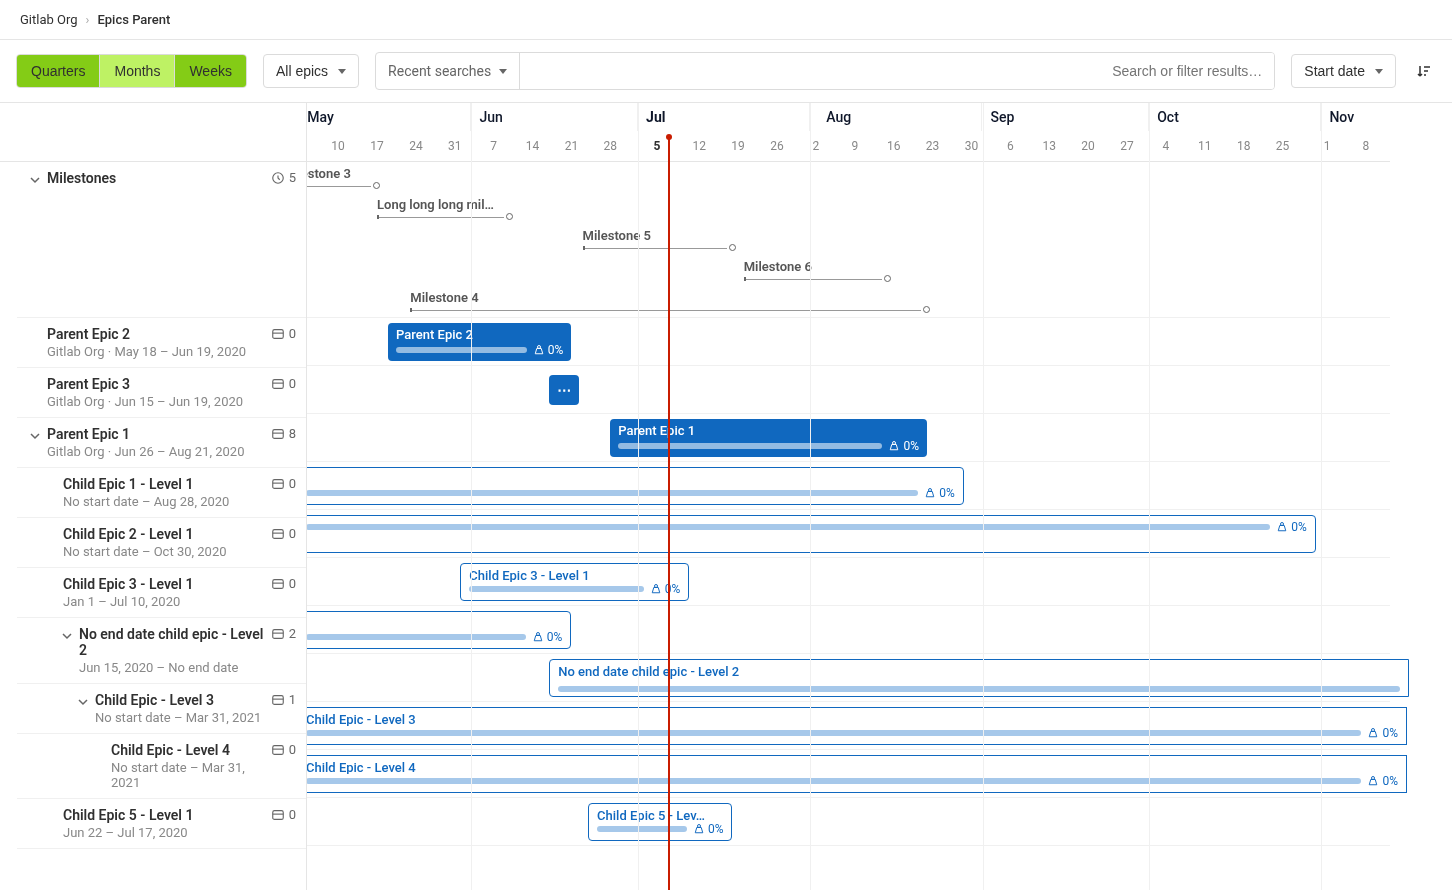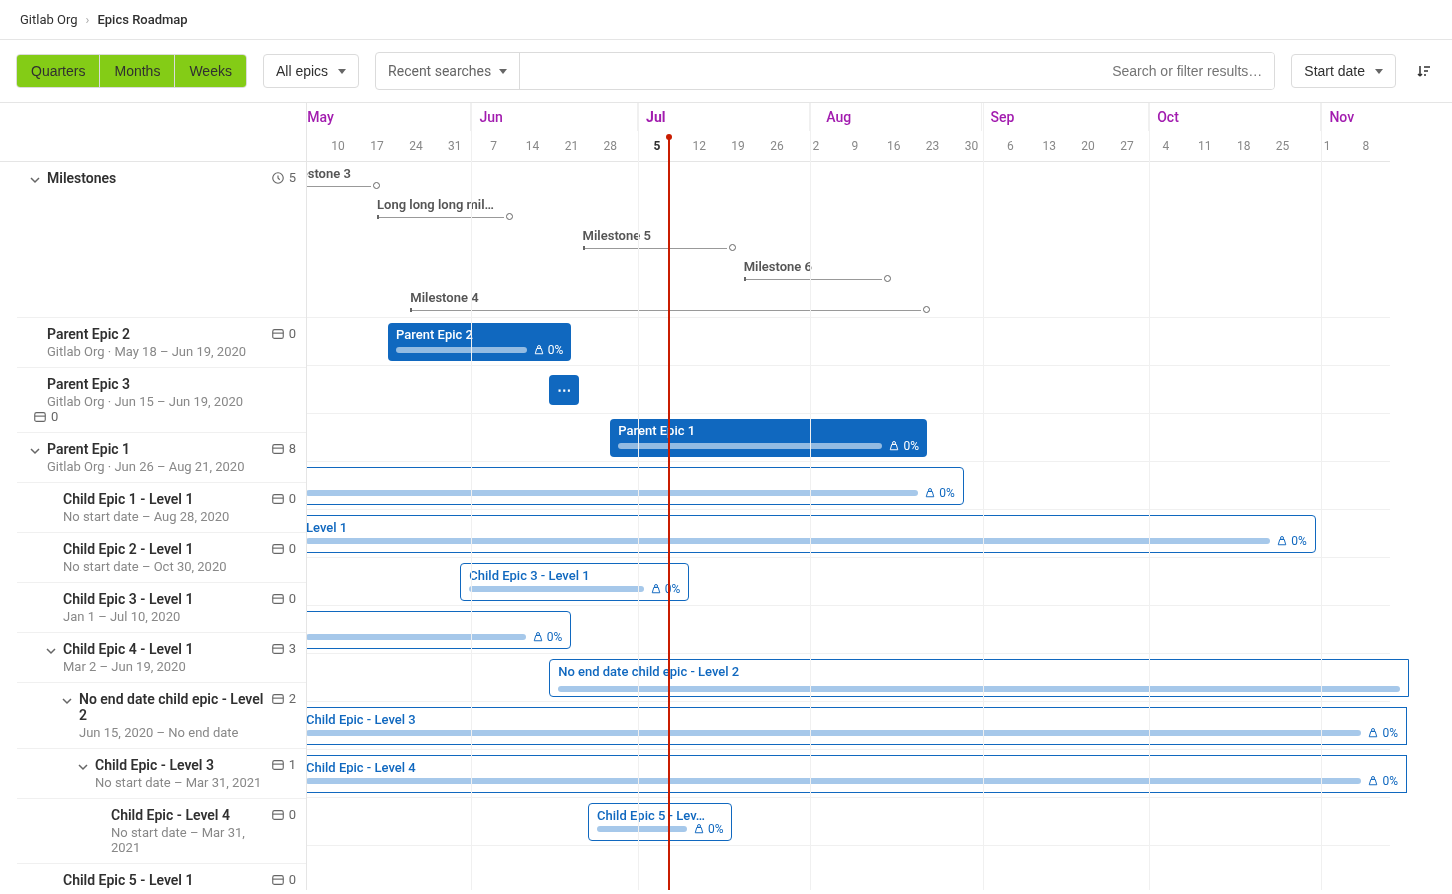--- a/index.html
+++ b/index.html
@@ -44,21 +44,21 @@
   .btn-group .btn-seg {
     padding: 8px 14px;
     background: #84cc16;
     border: none;
     border-right: 1px solid #dbdbdb;
     cursor: pointer;
     font-size: 14px;
     color: #303030;
   }
   .btn-group .btn-seg:last-child { border-right: none; }
-  .btn-group .btn-seg.active { background: #84cc16; text-align: right; }
+  .btn-group .btn-seg.active { background: #bef264; text-align: right; }
 
   .dropdown-btn {
     display: inline-flex;
     align-items: center;
     padding: 8px 12px;
     border: 1px solid #dbdbdb;
     border-radius: 4px;
     background: #fff;
     cursor: pointer;
     font-size: 14px;
@@ -149,21 +149,21 @@
   }
   .tl-months {
     height: 30px;
     display: flex;
     position: absolute;
     left: 0; top: 0; width: 100%;
   }
   .tl-month {
     border-right: 1px solid #f0f0f0;
     font-weight: 500;
-    color: #a21caf;
+    color: #0f172a;
     padding: 6px 8px;
     font-size: 14px;
   }
   .tl-month.current { font-weight: 700; }
   .tl-days {
     position: absolute;
     left: 0; top: 30px; width: 100%;
     height: 29px;
   }
   .tl-day {
@@ -366,21 +366,21 @@
     cursor: pointer;
   }
 
 </style>
 </head>
 <body>
 
 <div class="breadcrumb">
   <a href="#" class="bc-link">Gitlab Org</a>
   <span class="sep">›</span>
-  <span class="bc-current">Epics Roadmap</span>
+  <span class="bc-current">Epics Parent</span>
 </div>
 
 <div class="toolbar">
   <div class="btn-group">
     <button class="btn-seg">Quarters</button>
     <button class="btn-seg active">Months</button>
     <button class="btn-seg">Weeks</button>
   </div>
   <button class="dropdown-btn">
     <span>All epics</span>
@@ -440,21 +440,21 @@
             </div>
           </div>
           <div class="row-badge">
             <svg viewBox="0 0 16 16" fill="none" stroke="#666" stroke-width="1.3">
               <rect x="2" y="3" width="12" height="10" rx="2"></rect>
               <path d="M2 7 h12"></path>
             </svg>
             <span>0</span>
           </div>
         </div>
-        <div class="side-row" style="padding-left: 10px; flex-direction: column;">
+        <div class="side-row" style="padding-left: 10px;">
           <div class="row-main">
             <span class="caret-spacer"></span>
             <div class="row-text">
               <div class="row-title">Parent Epic 3</div>
               <div class="row-sub">Gitlab Org · Jun 15 – Jun 19, 2020</div>
             </div>
           </div>
           <div class="row-badge">
             <svg viewBox="0 0 16 16" fill="none" stroke="#666" stroke-width="1.3">
               <rect x="2" y="3" width="12" height="10" rx="2"></rect>
@@ -522,40 +522,20 @@
               <div class="row-title">Child Epic 3 - Level 1</div>
               <div class="row-sub">Jan 1 – Jul 10, 2020</div>
             </div>
           </div>
           <div class="row-badge">
             <svg viewBox="0 0 16 16" fill="none" stroke="#666" stroke-width="1.3">
               <rect x="2" y="3" width="12" height="10" rx="2"></rect>
               <path d="M2 7 h12"></path>
             </svg>
             <span>0</span>
-          </div>
-        </div>
-        <div class="side-row" style="padding-left: 26px;">
-          <div class="row-main">
-            <span class="caret">
-              <svg viewBox="0 0 10 10">
-                <path d="M1 3 L5 7 L9 3" fill="none" stroke="#666" stroke-width="1.5"></path>
-              </svg>
-            </span>
-            <div class="row-text">
-              <div class="row-title">Child Epic 4 - Level 1</div>
-              <div class="row-sub">Mar 2 – Jun 19, 2020</div>
-            </div>
-          </div>
-          <div class="row-badge">
-            <svg viewBox="0 0 16 16" fill="none" stroke="#666" stroke-width="1.3">
-              <rect x="2" y="3" width="12" height="10" rx="2"></rect>
-              <path d="M2 7 h12"></path>
-            </svg>
-            <span>3</span>
           </div>
         </div>
         <div class="side-row" style="padding-left: 42px;">
           <div class="row-main">
             <span class="caret">
               <svg viewBox="0 0 10 10">
                 <path d="M1 3 L5 7 L9 3" fill="none" stroke="#666" stroke-width="1.5"></path>
               </svg>
             </span>
             <div class="row-text">
@@ -765,21 +745,20 @@
                       <path d="M5 6 h6 l2 7 h-10 z"></path>
                       <circle cx="8" cy="4" r="2"></circle>
                     </svg>
                     <span>0%</span>
                   </div>
                 </div>
               </div>
             </div>
             <div class="tl-row">
               <div class="epic-bar outline no-left" style="left: -10px; width: 1018.9px;">
-                <div class="bar-title">Level 1</div>
                 <div class="bar-bottom">
                   <div class="progress"></div>
                   <div class="pct">
                     <svg class="weight-ico" viewBox="0 0 16 16" fill="none" stroke="currentColor" stroke-width="1.3">
                       <path d="M5 6 h6 l2 7 h-10 z"></path>
                       <circle cx="8" cy="4" r="2"></circle>
                     </svg>
                     <span>0%</span>
                   </div>
                 </div>

